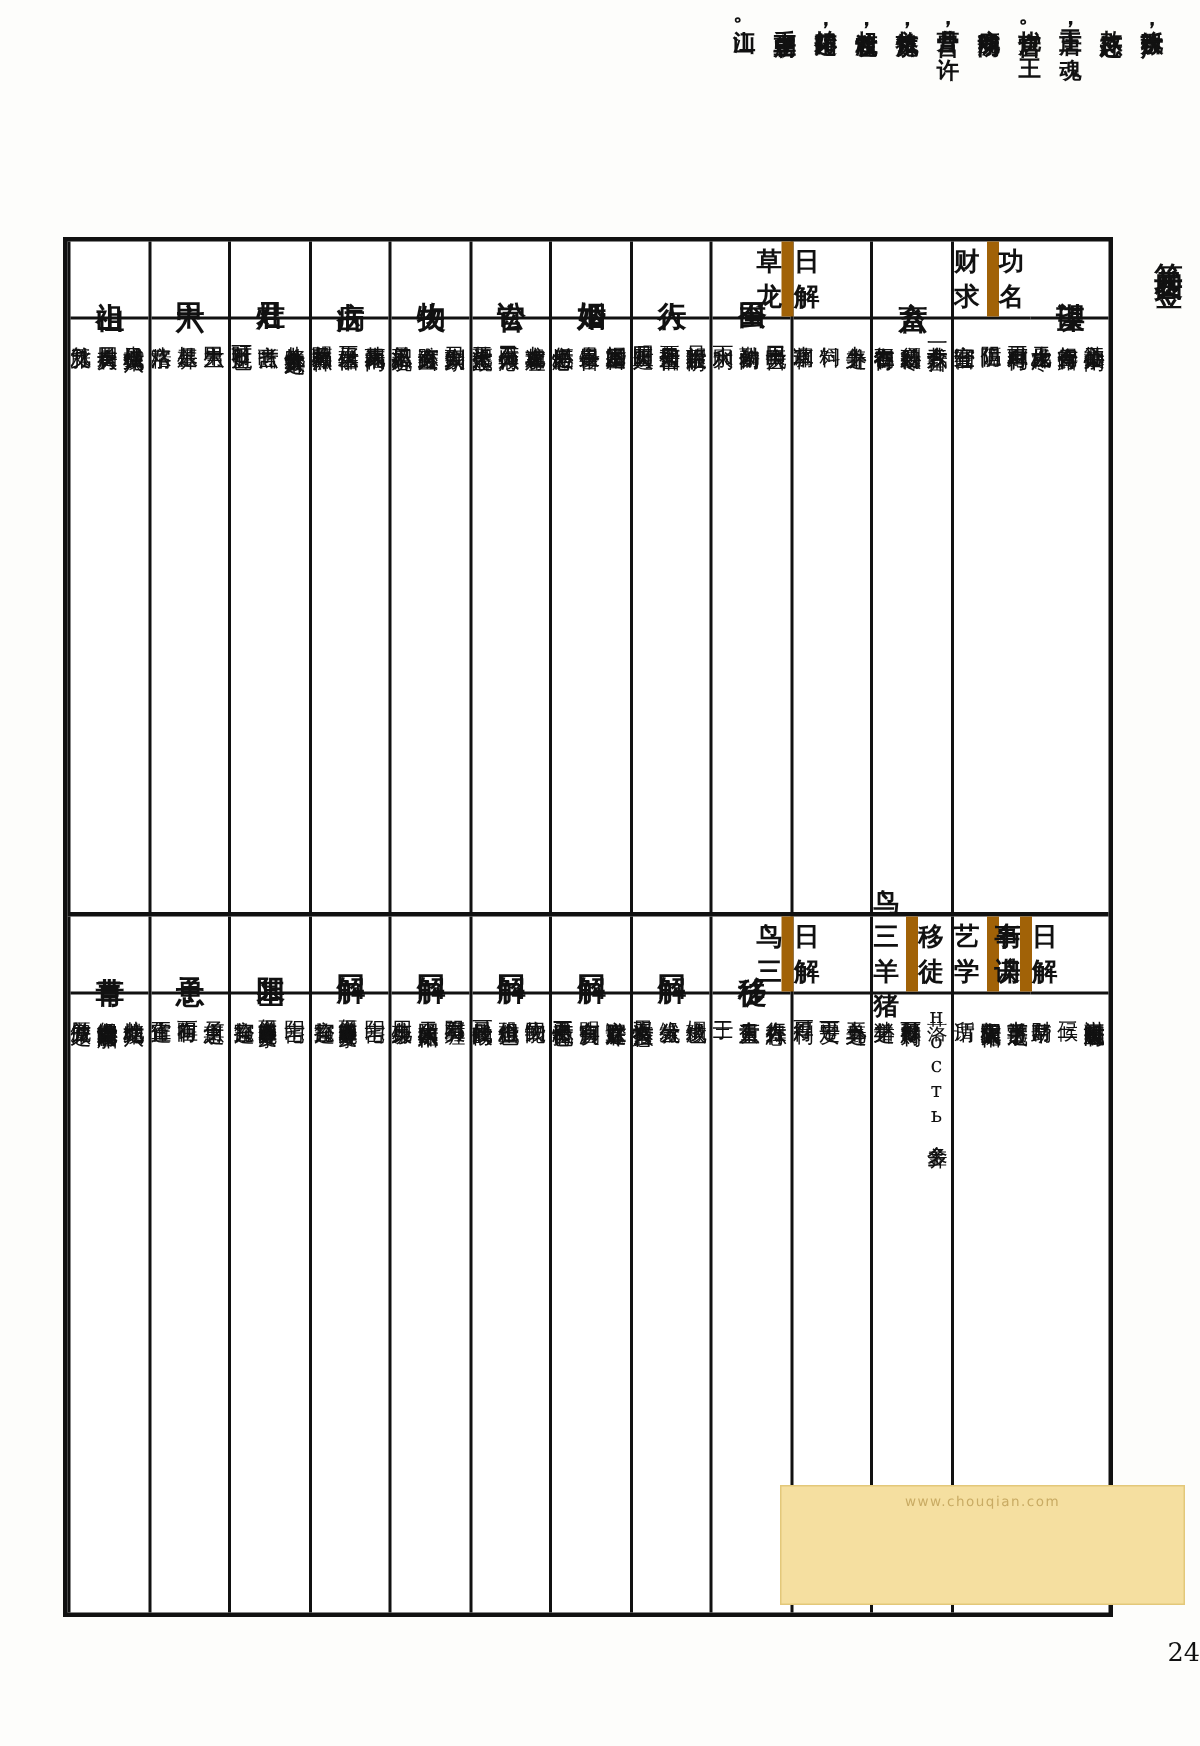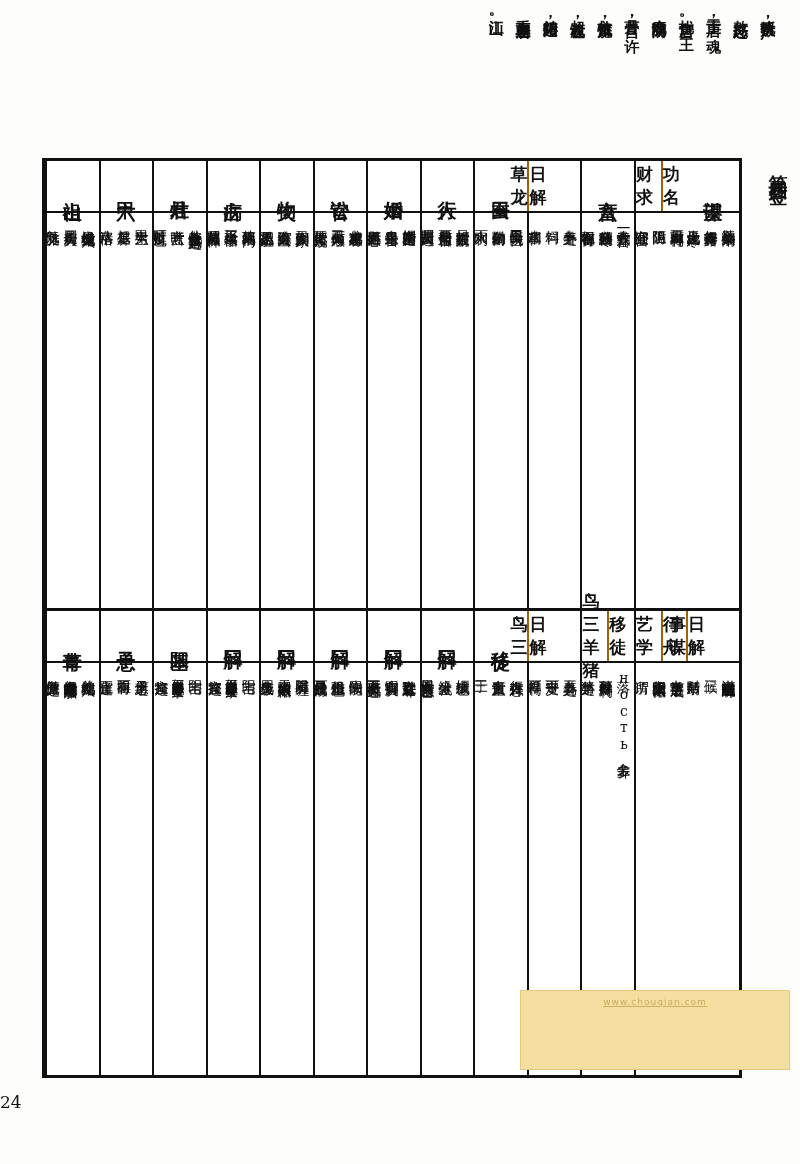--- a/index.html
+++ b/index.html
@@ -95,21 +95,21 @@
   }
   .head-split{
     display:flex;flex-direction:row-reverse;
     width:100%;height:100%;
   }
   .head-split > div{
     flex:1;display:flex;align-items:center;justify-content:center;
     font-family:"DejaVu Serif","Liberation Serif",serif;
     font-weight:bold;font-size:17px;
   }
-  .head-split > div + div{border-right:2px solid #a16207;}
+  .head-split > div + div{border-right:8px solid #a16207;}
 
   .col-body{
     flex:1;
     padding:6px 2px 6px 2px;
     display:flex;
     flex-direction:row-reverse;
     justify-content:flex-start;
     gap:0px;
     overflow:hidden;
   }
@@ -122,21 +122,21 @@
     letter-spacing:0.5px;
     white-space:nowrap;
     padding:0 1px;
   }
   .vline.big{font-size:14px;}
 
   
   .pageno{
     position:absolute;
     bottom:52px; left:0; width:100%;
-    text-align:left;
+    text-align:right;
     font-size:17px;
     font-family:"DejaVu Serif","Liberation Serif",serif;
   }
 
   
   .watermark{
     position:absolute;
     left:520px; top:990px;
     width:268px; height:78px;
     background:#f5dfa0;
@@ -150,21 +150,20 @@
     color:#111;
     letter-spacing:3px;
   }
   .watermark-sub{
     position:absolute;
     top:6px;left:0;width:100%;
     text-align:center;
     font-size:9px;
     color:#c9ab63;
     letter-spacing:1px;
-    text-decoration:underline;
   }
 </style>
 </head>
 <body>
 
 <div class="page">
 
   <div class="poem" id="poem">
       <div class="poem-col">魂斩敖广，</div>
       <div class="poem-col">敖广迁怒</div>

